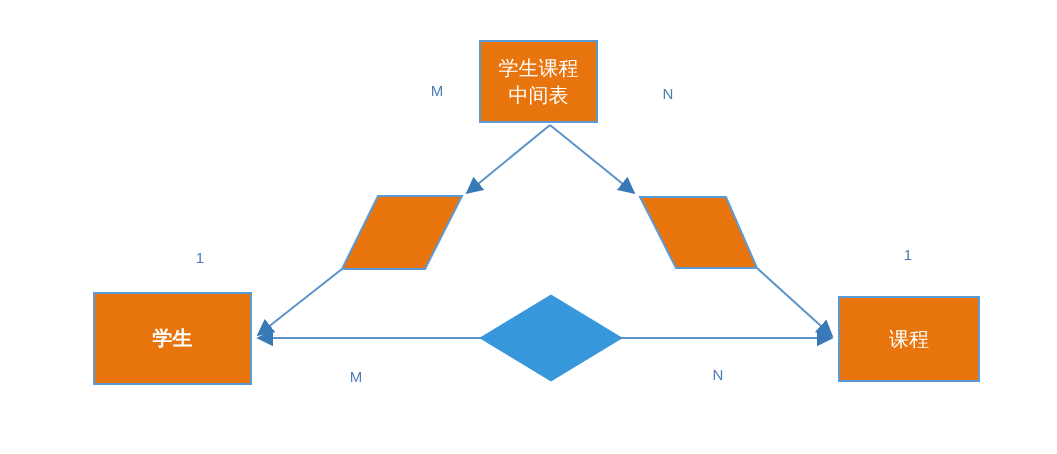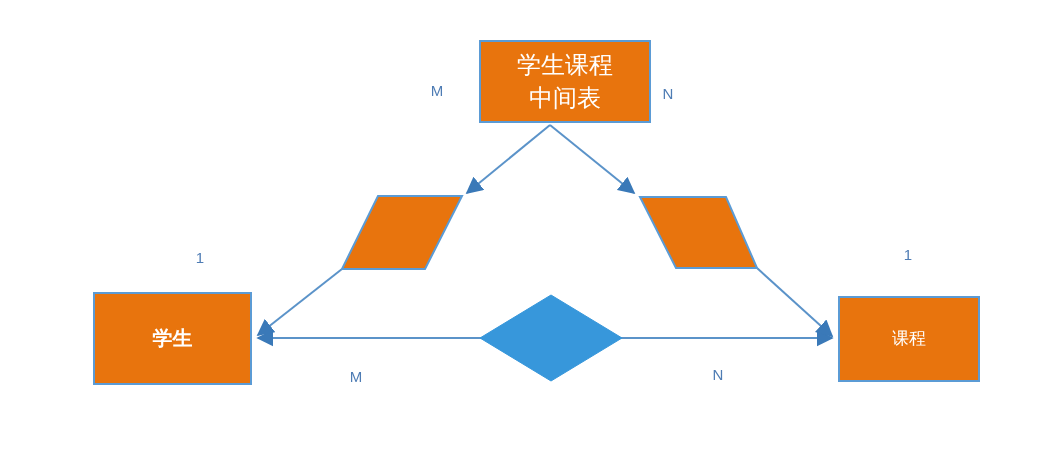--- a/index.html
+++ b/index.html
@@ -31,38 +31,38 @@
     display: flex;
     flex-direction: column;
     align-items: center;
     justify-content: center;
     text-align: center;
     line-height: 1.35;
   }
   .entity-box.top {
     left: 479px;
     top: 40px;
-    width: 172px;
+    width: 119px;
     height: 83px;
-    font-size: 24px;
+    font-size: 20px;
   }
   .entity-box.left {
     left: 93px;
     top: 292px;
     width: 159px;
     height: 93px;
     font-size: 20px;
     font-weight: bold;
   }
   .entity-box.right {
     left: 838px;
     top: 296px;
     width: 142px;
     height: 86px;
-    font-size: 17px;
+    font-size: 20px;
   }
   .card-label {
     position: absolute;
     transform: translate(-50%, -50%);
     font-size: 15px;
     color: #4e7cb4;
     white-space: nowrap;
     user-select: none;
   }
   .card-label.tl { left: 437px; top: 90px; }

